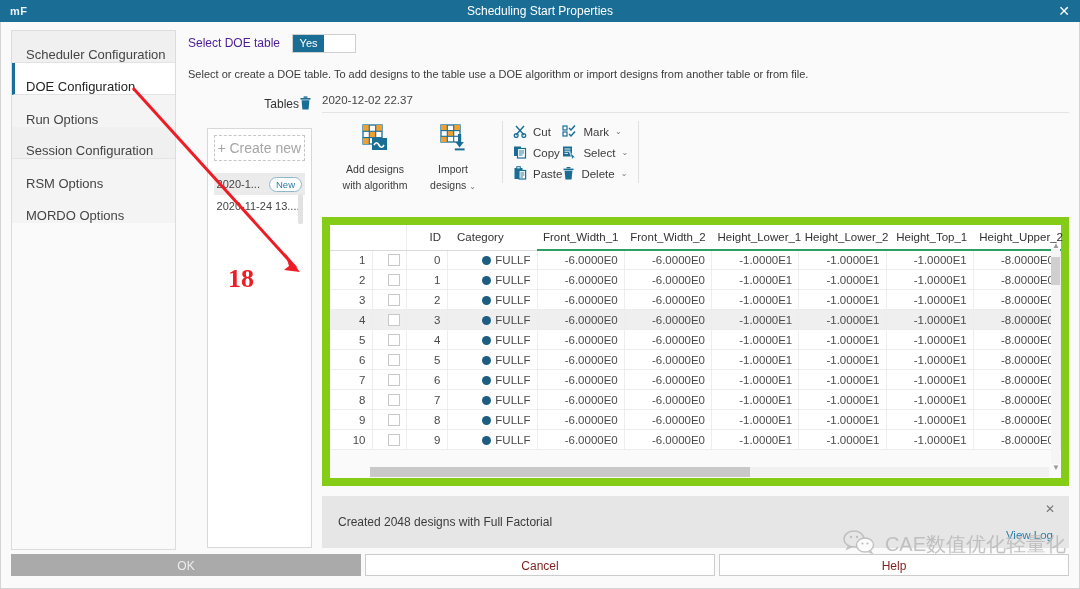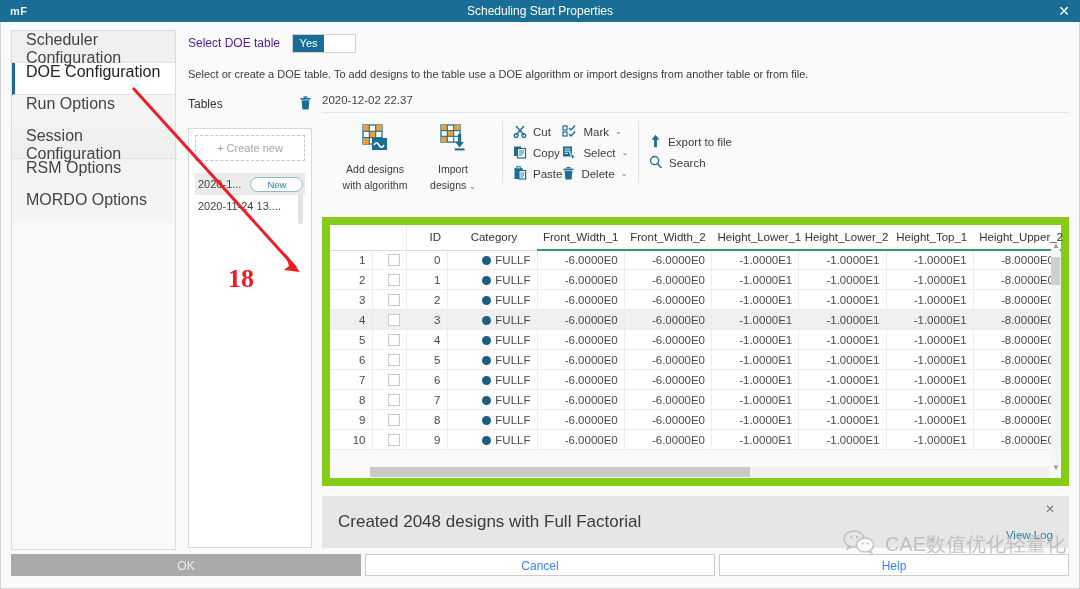--- a/index.html
+++ b/index.html
@@ -67,23 +67,23 @@
   .nav {
     width: 165px;
     background: #fafafa;
     border: 1px solid #dcdcdc;
     box-sizing: border-box;
     height: 520px;
   }
   .nav-item {
     height: 32px;
     display: flex;
-    align-items: flex-start;
+    align-items: flex-end;
     padding-left: 14px;
-    font-size: 16px;
+    font-size: 13px;
     color: #444;
     background: #f0f0f0;
     border-bottom: 1px solid #e3e3e3;
     box-sizing: border-box;
     cursor: pointer;
   }
   .nav-item.plain { background: #f4f4f4; border-bottom: none; }
   .nav-item.active {
     background: #ffffff;
     border-left: 3px solid #1a6e96;
@@ -115,55 +115,55 @@
     flex: 1; display: flex; align-items: center; justify-content: center;
     font-size: 11px;
   }
   .toggle .off { background: #fff; flex: 1; }
   .hint {
     font-size: 11px; color: #3b3b3b;
     margin: 10px 0 14px 0;
   }
   .cols { display: flex; flex: 1; min-height: 0; }
   
-  .tables-col { width: 124px; display: flex; flex-direction: column; }
+  .tables-col { width: 124px; display: flex; flex-direction: column; align-items: flex-end; }
   .tables-head {
     display: flex; align-items: center; justify-content: space-between;
     height: 20px; margin-bottom: 14px;
   }
   .tables-head .t { font-size: 12px; color: #333; font-weight: normal; }
   .tables-list {
     border: 1px solid #d8d8d8;
     background: #fff;
     flex: 1;
     padding: 6px 6px 0 6px;
     box-sizing: border-box;
     height: 420px;
   }
   .create-new {
     border: 1px dashed #c6c6c6;
     color: #a6a6a6;
-    font-size: 11px;
+    font-size: 14px;
     height: 24px;
     display: flex; align-items: center; justify-content: center;
     cursor: pointer;
     margin-bottom: 12px;
   }
   .tbl-item {
     display: flex; align-items: center;
     font-size: 11px; color: #444;
     height: 22px; padding: 0 3px;
     cursor: pointer;
     white-space: nowrap; overflow: hidden;
   }
   .tbl-item.sel { background: #ebebeb; }
   .badge-new {
     border: 1px solid #8fb8cd; color: #2a7fa8;
     border-radius: 9px; font-size: 9.5px;
-    padding: 1px 16px; margin-left: 9px;
+    padding: 1px 6px; margin-left: 9px;
     background: #fff;
   }
   
   .main-col { flex: 1; display: flex; flex-direction: column; min-width: 0; padding-left: 10px; position: relative; }
   .date-line { font-size: 11.5px; color: #444; padding-bottom: 6px; border-bottom: 1px solid #e4e4e4; }
   
   .toolbar { display: flex; align-items: flex-start; padding: 8px 0 6px 14px; }
   .tb-big {
     display: flex; flex-direction: column; align-items: center;
     width: 78px; cursor: pointer; padding-top: 2px;
@@ -185,21 +185,21 @@
     box-sizing: border-box;
     min-height: 0;
   }
   table.grid { border-collapse: collapse; width: 100%; table-layout: fixed; background: #fff; }
   table.grid th {
     font-weight: normal; font-size: 11.5px; color: #333;
     padding: 6px 6px; border-bottom: 2px solid #2e9e63;
     background: #fff; text-align: right; white-space: nowrap;
   }
   table.grid th.c-num, table.grid th.c-chk { border-bottom: 1px solid #d9d9d9; }
-  table.grid th.c-cat { text-align: center; border-bottom: 1px solid #d9d9d9; padding-left: 10px;}
+  table.grid th.c-cat { text-align: left; border-bottom: 1px solid #d9d9d9; padding-left: 10px;}
   table.grid th.c-id { text-align: right; border-bottom: 1px solid #d9d9d9; }
   table.grid td {
     font-size: 11.5px; color: #4a4a4a;
     padding: 3px 6px; border-bottom: 1px solid #ededed;
     border-right: 1px solid #ededed;
     text-align: right; white-space: nowrap;
   }
   table.grid tr.alt td { background: #efefef; }
   td.c-num { width: 30px; color: #3a3a3a; border-right: 1px solid #d9d9d9; text-align: right; }
   th.c-num { width: 30px; }
@@ -232,32 +232,32 @@
   
   .statusbar {
     margin: 10px 0 0 0;
     background: #e6e6e6;
     height: 52px;
     position: relative;
     display: flex; align-items: center;
     padding: 0 16px;
     box-sizing: border-box;
   }
-  .statusbar .msg { font-size: 17px; color: #3b3b3b; }
+  .statusbar .msg { font-size: 12px; color: #3b3b3b; }
   .statusbar .viewlog { position: absolute; right: 16px; top: 33px; font-size: 11.5px; color: #2a7fa8; cursor: pointer; }
   .statusbar .x { position: absolute; right: 14px; top: 6px; font-size: 12px; color: #777; cursor: pointer; }
   
   .footer {
     height: 34px; display: flex; align-items: center;
     padding: 0 10px 6px 10px; gap: 4px; border-radius: 12px;
   }
   .btn {
     flex: 1; height: 22px; line-height: 22px; text-align: center;
     font-size: 12px; border: 1px solid #cccccc; background: #ffffff;
-    color: #3b82f6; cursor: pointer; box-sizing: border-box;
+    color: #7f1d1d; cursor: pointer; box-sizing: border-box;
   }
   .btn.disabled { background: #aaaaaa; color: #ececec; border-color: #aaaaaa; cursor: default; }
   
   .anno { position: absolute; left: 0; top: 0; width: 1080px; height: 589px; pointer-events: none; }
   .anno-num {
     position: absolute; left: 228px; top: 264px;
     font-size: 26px; font-weight: bold; color: #ee1c25;
     font-family: "Liberation Serif", serif;
     text-shadow: 0 0 3px #fff, 1px 1px 0 #fff, -1px -1px 0 #fff;
   }
@@ -471,40 +471,20 @@
                       <path d="M2.6 4.8 h7.8 l-0.8 8.6 h-6.2 z" fill="#1a6e96"></path>
                     </svg>
                   </span>
                   <span>Delete</span>
                   <span class="caret">⌄</span>
                 </div>
               </div>
 
               <div class="tb-sep"></div>
 
-              <div class="tb-group">
-                <div class="tb-item">
-                  <span>
-                    <svg width="13" height="14" viewBox="0 0 13 14" aria-hidden="true">
-                      <path d="M6.5 0.8 l4 5 h-8 z" fill="#1a6e96"></path>
-                      <rect x="5.1" y="5" width="2.8" height="8.2" fill="#1a6e96"></rect>
-                    </svg>
-                  </span>
-                  <span>Export to file</span>
-                </div>
-                <div class="tb-item">
-                  <span>
-                    <svg width="14" height="14" viewBox="0 0 14 14" aria-hidden="true">
-                      <circle cx="5.6" cy="5.6" r="4.1" fill="none" stroke="#1a6e96" stroke-width="1.3"></circle>
-                      <line x1="8.6" y1="8.8" x2="12.6" y2="13" stroke="#1a6e96" stroke-width="1.4"></line>
-                    </svg>
-                  </span>
-                  <span>Search</span>
-                </div>
-              </div>
             </div>
           </div>
 
           <div class="grid-wrap">
             <table class="grid">
               <thead>
                 <tr>
                   <th class="c-num"></th>
                   <th class="c-chk"></th>
                   <th class="c-id">ID</th>

